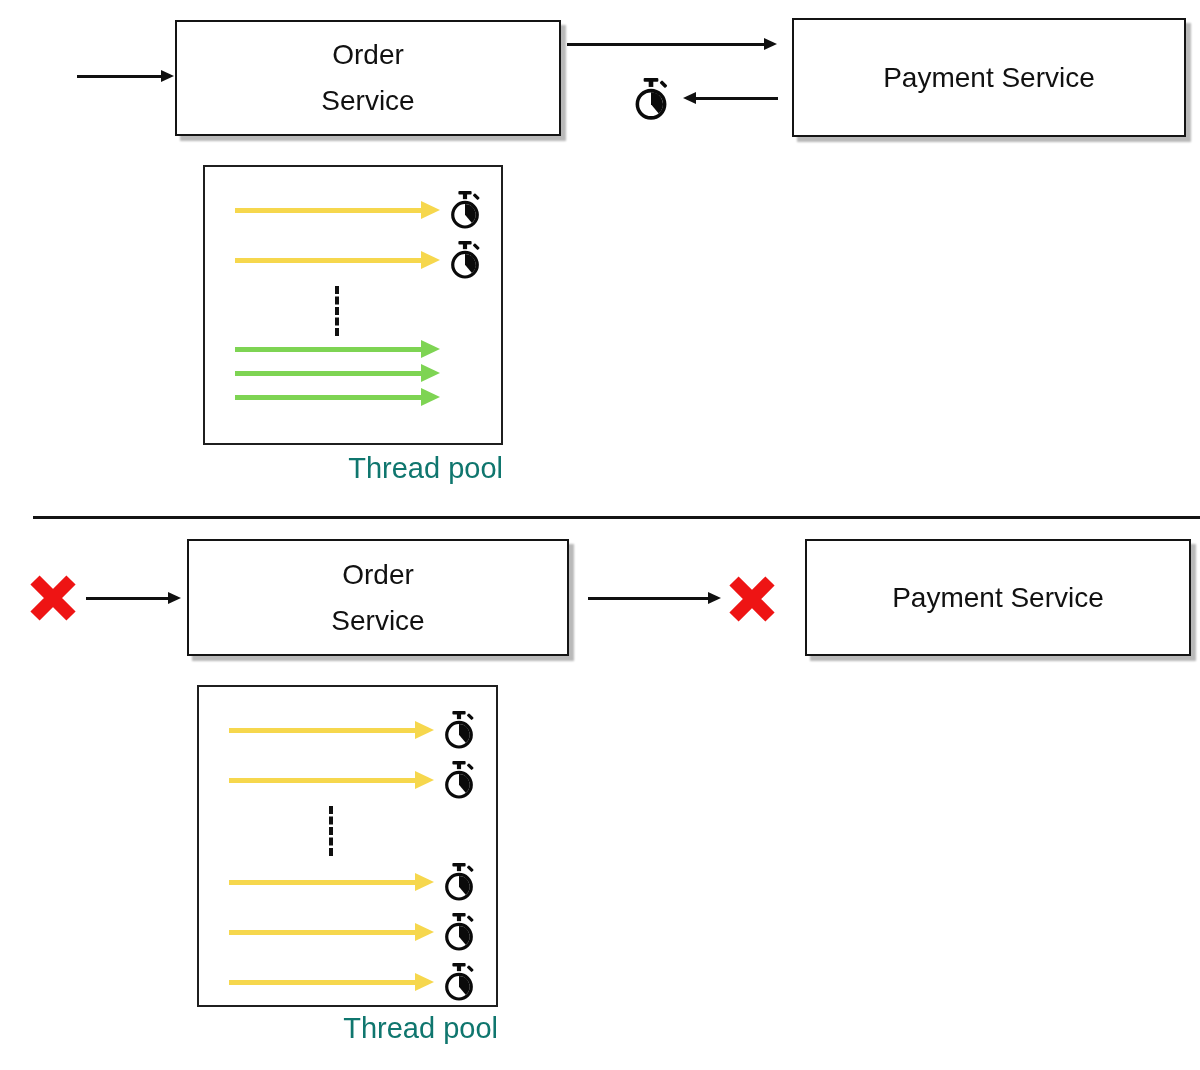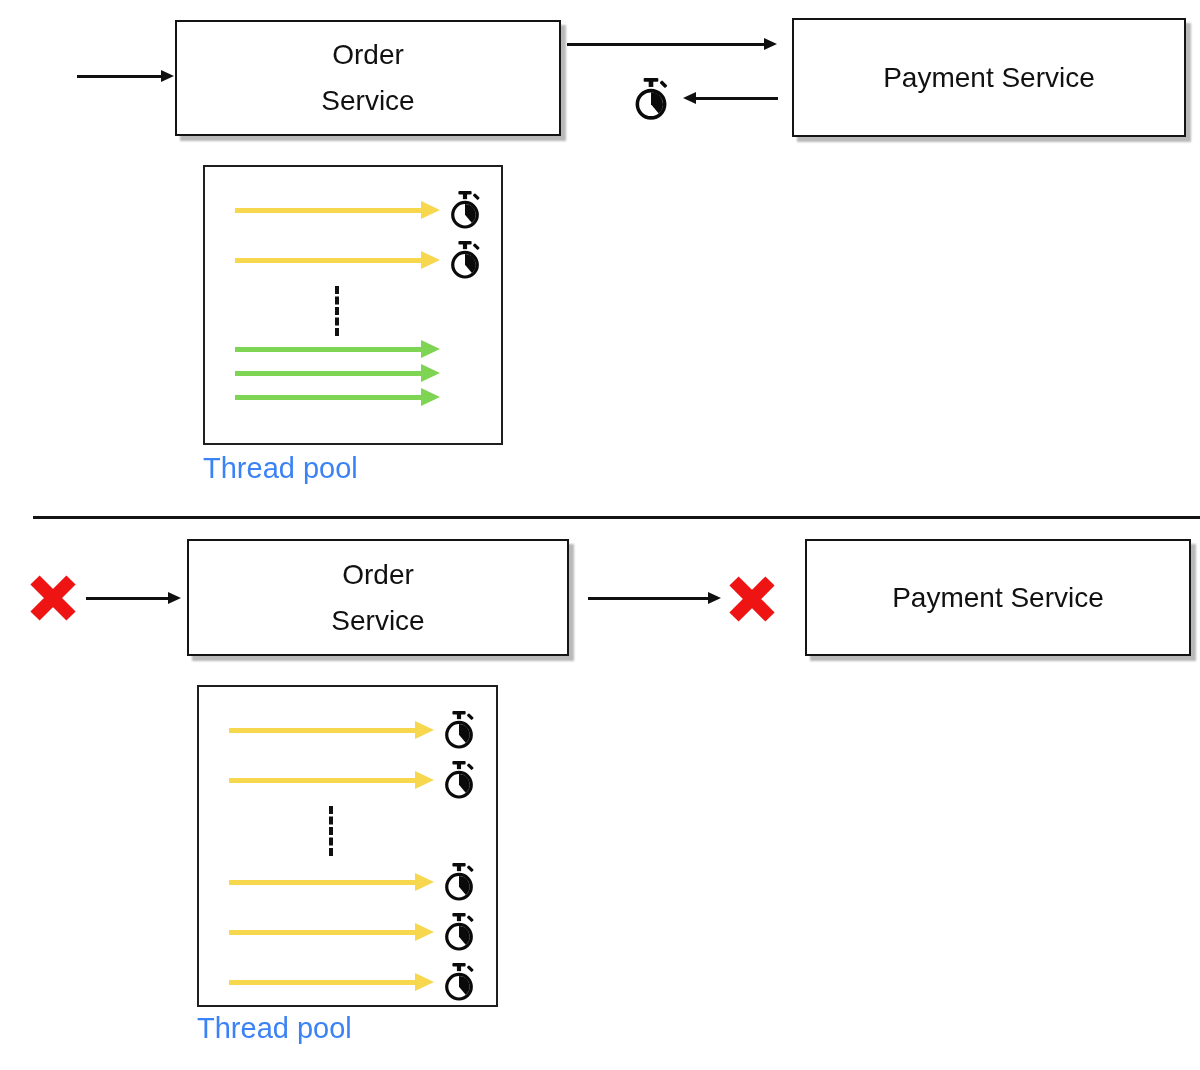--- a/index.html
+++ b/index.html
@@ -27,21 +27,21 @@
     border:2px solid #1f1f1f;
     box-sizing:border-box;
   }
   .pool-rows { display:flex; flex-direction:column; padding-top:18px; }
   .pool-row { display:flex; align-items:center; padding-left:30px; }
   .pool-row.timeout { height:50px; }
   .pool-row.active  { height:24px; }
   .pool-row.ellipsis{ height:52px; }
 
   .pool-label {
-    position:absolute; text-align:left; font-size:29px; color:#3b82f6;
+    position:absolute; text-align:right; font-size:29px; color:#0f766e;
   }
 
   
   .barrow { position:absolute; height:12px; }
   .barrow .shaft { position:absolute; top:4.5px; height:3px; background:#101010; }
   .barrow.right .shaft { left:0; right:11px; }
   .barrow.right .head {
     position:absolute; right:0; top:0; width:0; height:0;
     border-top:6px solid transparent; border-bottom:6px solid transparent;
     border-left:13px solid #101010;

